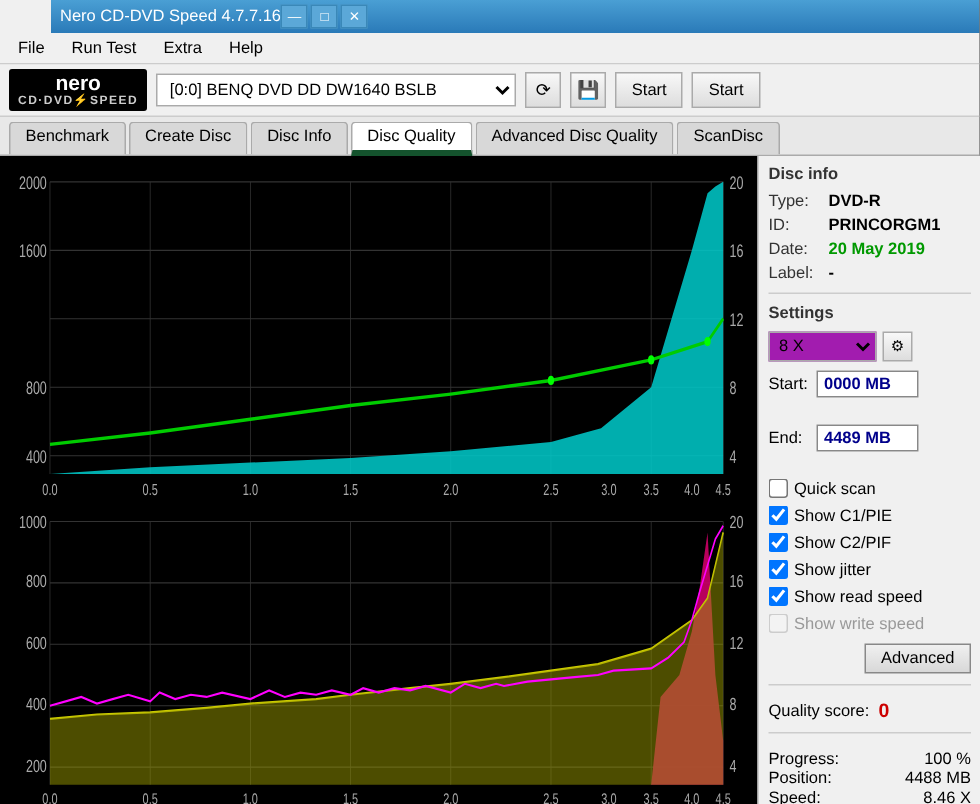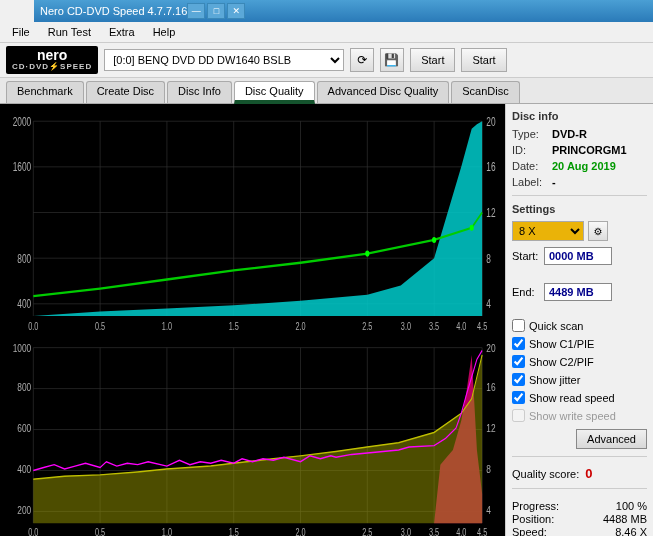--- a/index.html
+++ b/index.html
@@ -146,21 +146,21 @@
     .info-val.green { color: #009900; }
 
     .settings-row {
       display: flex;
       align-items: center;
       gap: 4px;
       margin-bottom: 2px;
     }
     .settings-select {
       border: 1px solid #aaa;
-      background: #eab308;
+      background: #a21caf;
       padding: 1px 2px;
       font-size: 11px;
       height: 20px;
       width: 72px;
     }
     .settings-icon-btn {
       width: 20px; height: 20px;
       border: 1px solid #aaa;
       background: linear-gradient(to bottom, #f8f8f8, #ddd);
       cursor: pointer;
@@ -388,21 +388,21 @@
     <div class="info-row">
       <span class="info-key">Type:</span>
       <span class="info-val">DVD-R</span>
     </div>
     <div class="info-row">
       <span class="info-key">ID:</span>
       <span class="info-val">PRINCORGM1</span>
     </div>
     <div class="info-row">
       <span class="info-key">Date:</span>
-      <span class="info-val green">20 Aug 2019</span>
+      <span class="info-val green">20 May 2019</span>
     </div>
     <div class="info-row">
       <span class="info-key">Label:</span>
       <span class="info-val">-</span>
     </div>
 
     <div class="divider"></div>
 
     <div class="section-label">Settings</div>
     <div class="settings-row">

